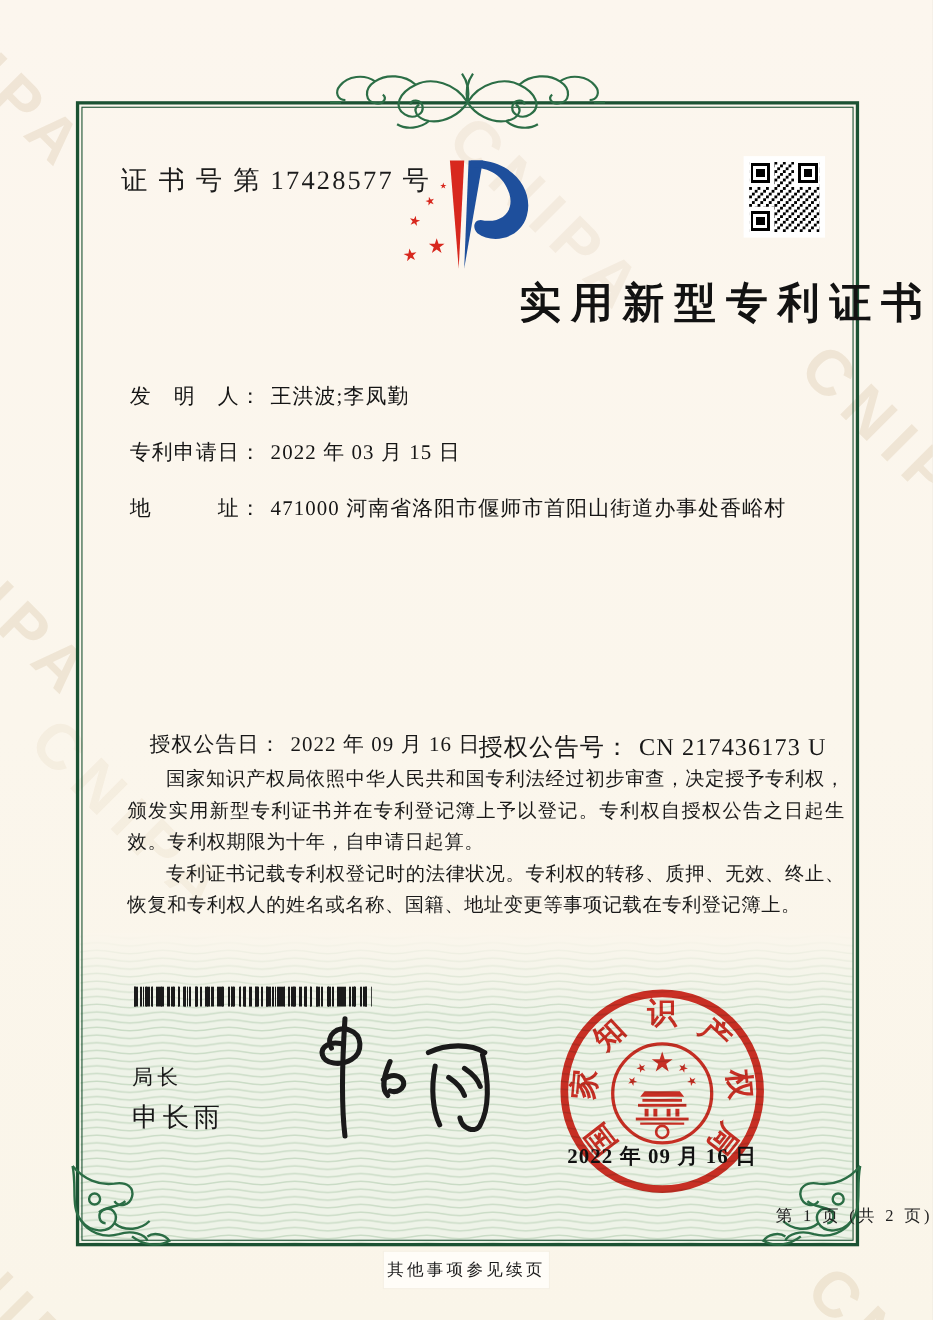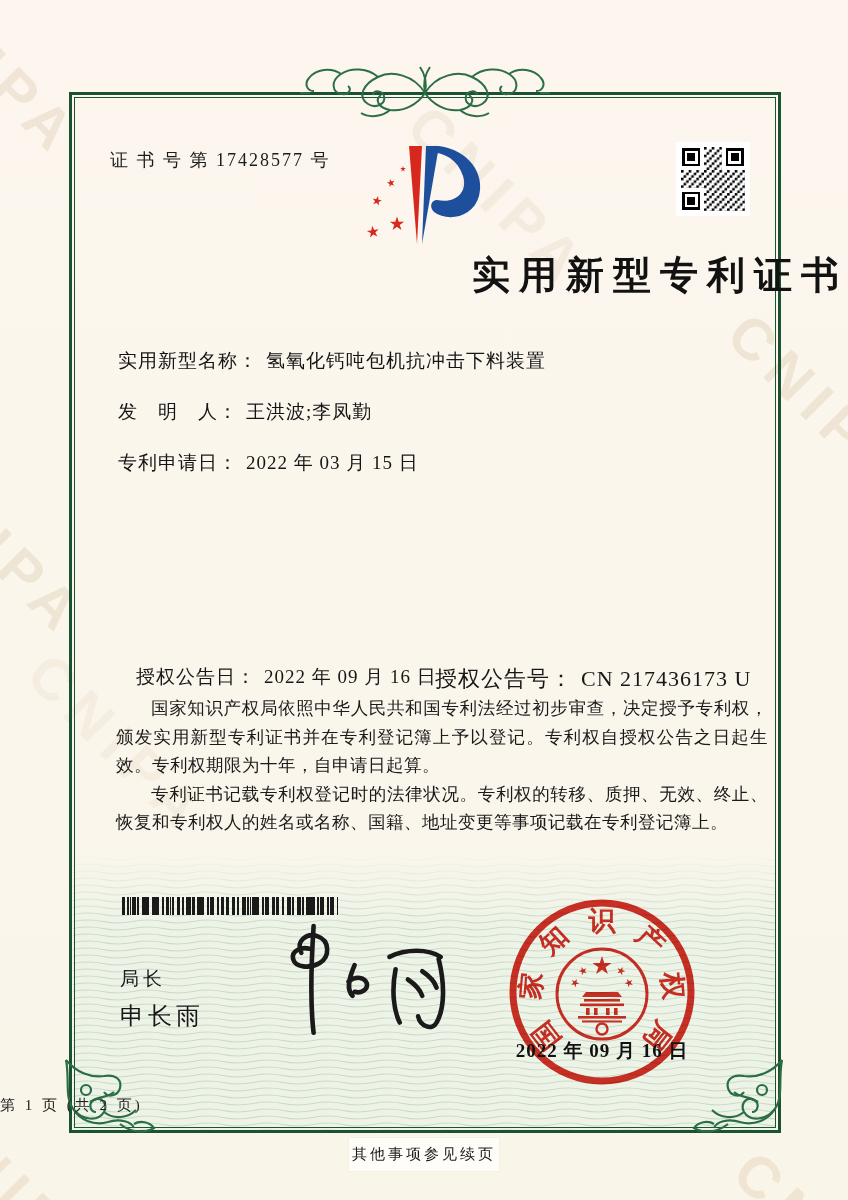--- a/index.html
+++ b/index.html
@@ -22,21 +22,21 @@
   .wm7{left:768px;top:1138px;}
   
   .frame{position:absolute;left:69px;top:92px;width:712px;height:1041px;z-index:2;
          border:3px solid #1b5233;box-sizing:border-box;}
   .frame-inner{position:absolute;left:2px;top:2px;right:2px;bottom:2px;border:1px solid #1b5233;}
   .orn-top{position:absolute;left:300px;top:63px;width:250px;height:58px;z-index:3;}
   .orn-corner{position:absolute;width:104px;height:92px;z-index:3;}
   .orn-corner.left{left:58px;top:1058px;}
   .orn-corner.right{left:686px;top:1058px;}
   
-  .cert-no{position:absolute;left:110px;top:148px;z-index:4;font-size:18px;letter-spacing:2px;color:#1c1c1c;}
+  .cert-no{position:absolute;left:110px;top:148px;z-index:4;font-size:24px;letter-spacing:2px;color:#1c1c1c;}
   .logo{position:absolute;left:366px;top:140px;width:134px;height:116px;z-index:4;}
   .qr-box{position:absolute;left:676px;top:142px;z-index:4;background:#fff;padding:5px;line-height:0;}
   .title{position:absolute;left:0;right:0;top:250px;z-index:4;text-align:right;
          font-size:38px;font-weight:bold;letter-spacing:9px;color:#121212;}
   
   .fields{position:absolute;left:118px;top:350px;z-index:4;font-size:19px;color:#151515;}
   .frow{line-height:22px;margin-bottom:29px;white-space:nowrap;}
   .flabel{letter-spacing:1px;}
   .fvalue{margin-left:8px;letter-spacing:1px;}
   .grant-left{position:absolute;left:118px;top:664px;z-index:4;font-size:19px;white-space:nowrap;margin-left:18px;}
@@ -51,21 +51,21 @@
       repeating-linear-gradient(90deg,#1a1a1a 0 2px,transparent 2px 5px),
       repeating-linear-gradient(90deg,#1a1a1a 0 1px,transparent 1px 8px),
       repeating-linear-gradient(90deg,#1a1a1a 0 3px,transparent 3px 11px);}
   .director-title{position:absolute;left:120px;top:966px;z-index:4;font-size:19px;letter-spacing:4px;}
   .director-name{position:absolute;left:120px;top:1000px;z-index:4;font-size:24px;letter-spacing:4px;}
   .signature{position:absolute;left:248px;top:922px;width:205px;height:118px;z-index:4;}
   .seal{position:absolute;left:506px;top:896px;width:192px;height:192px;z-index:4;
         mix-blend-mode:multiply;opacity:0.96;}
   .seal-date{position:absolute;left:508px;top:1038px;width:188px;z-index:5;text-align:center;
              font-size:19px;font-weight:bold;letter-spacing:1px;color:#111;}
-  .page-no{position:absolute;left:0;right:0;top:1096px;z-index:4;text-align:left;
+  .page-no{position:absolute;left:0;right:0;top:1096px;z-index:4;text-align:right;
            font-size:15px;letter-spacing:3px;color:#222;}
   .footer-note{position:absolute;left:50%;top:1138px;transform:translateX(-50%);z-index:4;
                background:#fffdf8;padding:7px 3px;font-size:15px;letter-spacing:3px;color:#1a1a1a;
                box-shadow:0 0 0 1px rgba(0,0,0,0.02);}
 </style>
 </head>
 <body>
 
 <div class="page">
 
@@ -162,27 +162,27 @@
       <use href="#finder" transform="translate(0.5,0.5)"></use>
       <use href="#finder" transform="translate(17.5,0.5)"></use>
       <use href="#finder" transform="translate(0.5,17.5)"></use>
     </svg>
   </div>
 
   <div class="title">实用新型专利证书</div>
 
   <div class="fields">
     <div class="frow">
-      <span class="flabel">实用新型名称：</span><span class="fvalue">氢氧化钙吨包机抗冲击下料装置</span>
-    </div>
-    <div class="frow">
       <span class="flabel">发　明　人：</span><span class="fvalue">王洪波;李凤勤</span>
     </div>
     <div class="frow">
       <span class="flabel">专利申请日：</span><span class="fvalue">2022 年 03 月 15 日</span>
+    </div>
+    <div class="frow">
+      <span class="flabel">地　　　址：</span><span class="fvalue">471000  河南省洛阳市偃师市首阳山街道办事处香峪村</span>
     </div>
   </div>
 
   <div class="grant-left">
     <span class="flabel">授权公告日：</span><span class="fvalue">2022 年 09 月 16 日</span>
   </div>
   <div class="grant-right">
     <span class="flabel">授权公告号：</span><span class="fvalue">CN 217436173 U</span>
   </div>
 

